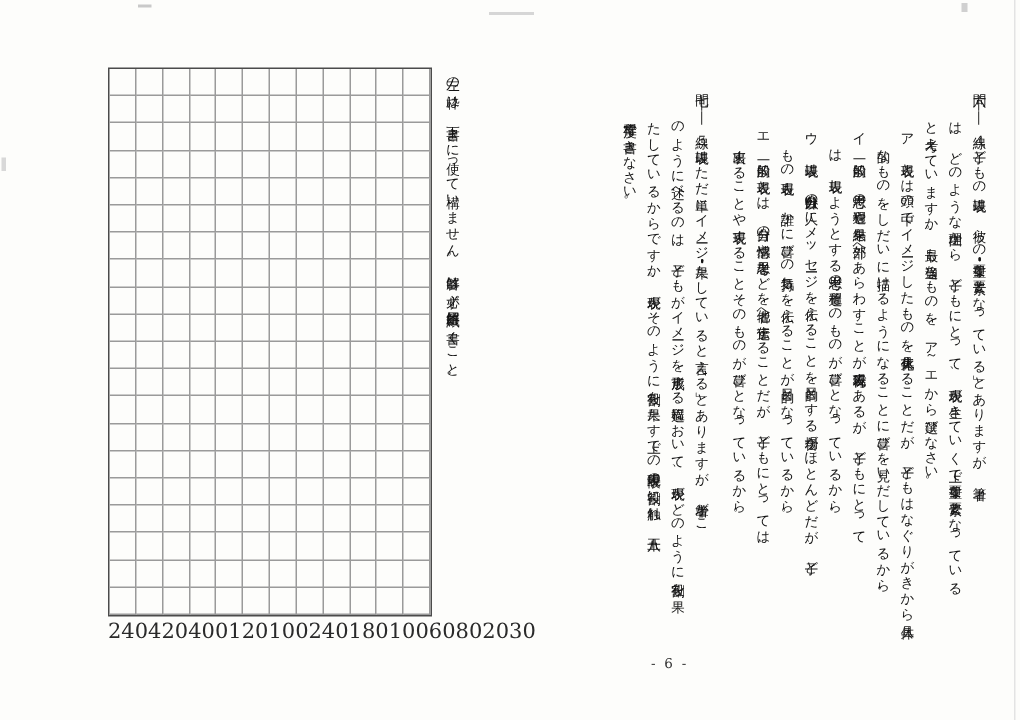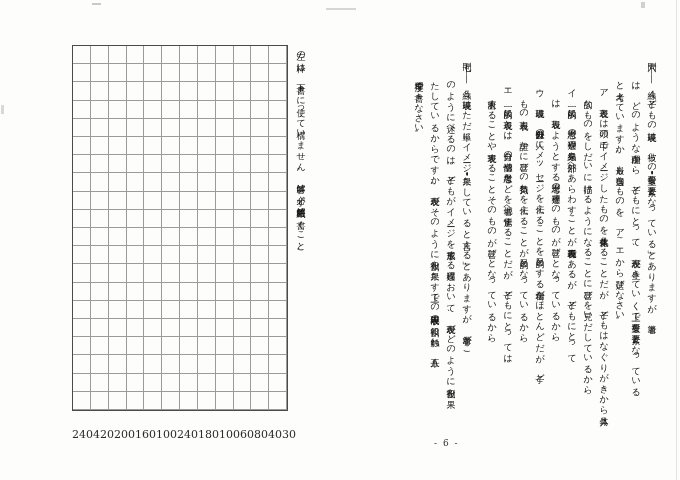--- a/index.html
+++ b/index.html
@@ -8,22 +8,22 @@
     background:#fdfdfb;color:#1a1a1a;
     font-family:"DejaVu Sans",sans-serif;
   }
   
   .grid-box{
     position:absolute;left:72px;top:45px;width:216px;height:366px;
     border:1.4px solid #4b4b4b;display:grid;box-sizing:border-box;background:#fdfdfb;
   }
   .cell{border-right:1px solid #9a9a9a;border-bottom:1px solid #9a9a9a;}
   .count-row{
-    position:absolute;left:72px;top:428px;width:216px;display:flex;
-    font-family:"DejaVu Serif",serif;font-size:11px;color:#2a2a2a;
+    position:absolute;left:72px;top:413px;width:216px;display:flex;
+    font-family:"DejaVu Serif",serif;font-size:14px;color:#2a2a2a;
   }
   .count{flex:1;text-align:center;}
   
   .margin-note{
     position:absolute;left:294px;top:45px;height:340px;
     writing-mode:vertical-rl;text-orientation:mixed;white-space:nowrap;
     font-size:9px;letter-spacing:0.6px;color:#141414;
   }
   
   .qblock{
@@ -293,29 +293,29 @@
       <div class="cell"></div>
       <div class="cell"></div>
       <div class="cell"></div>
       <div class="cell"></div>
       <div class="cell"></div>
     </div>
 
   <div class="count-row">
       <span class="count">240</span>
       <span class="count">420</span>
-      <span class="count">200</span>
-      <span class="count">160</span>
+      <span class="count">400</span>
+      <span class="count">120</span>
       <span class="count">100</span>
       <span class="count">240</span>
       <span class="count">180</span>
       <span class="count">100</span>
       <span class="count">60</span>
       <span class="count">80</span>
-      <span class="count">40</span>
+      <span class="count">20</span>
       <span class="count">30</span>
     </div>
 
   <div class="margin-note">左の枠は、下書きに使って構いません。解答は必ず解答用紙に書くこと。</div>
 
   <div class="qblock">
       <section>
         <div class="tcol ind0">問六　――線４「子どもの表現は、彼らの・・・・・・重要な要素となっている」とありますが、筆者</div>
         <div class="tcol ind1">は、どのような理由から、子どもにとって、表現が生きていく上で重要な要素となっている</div>
         <div class="tcol ind1">と考えていますか。最も適当なものを、ア～エから選びなさい。</div>

